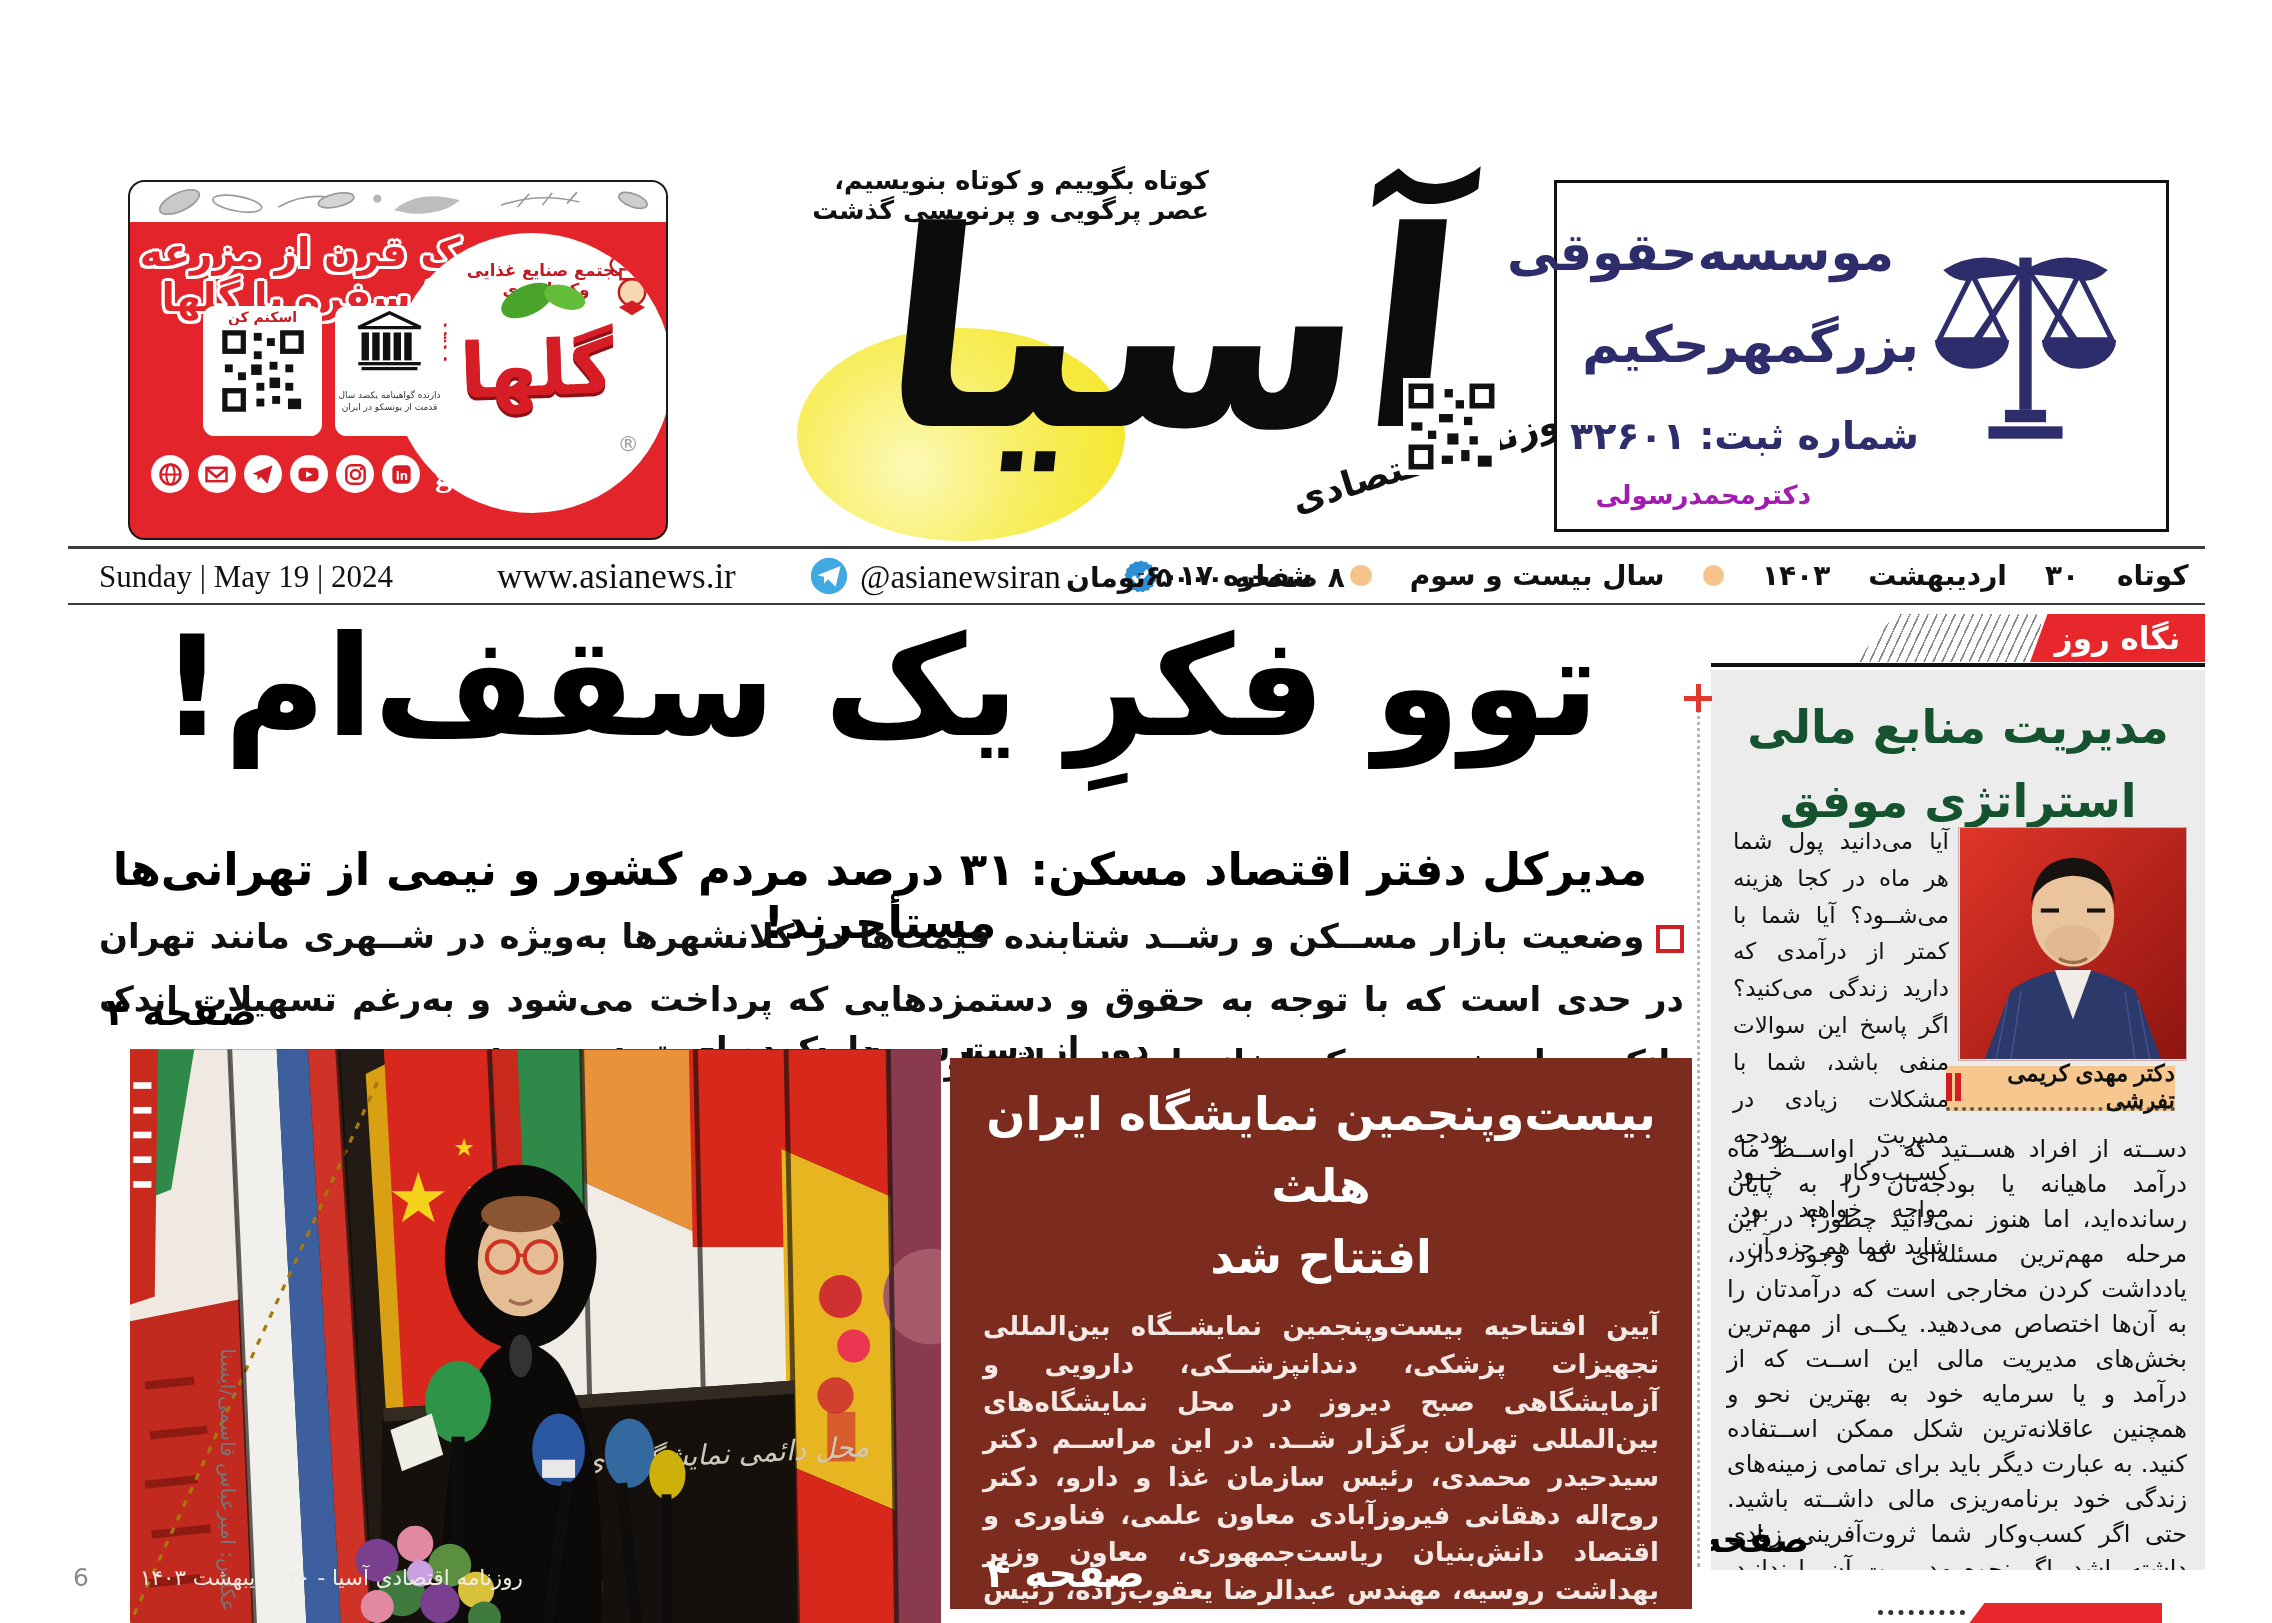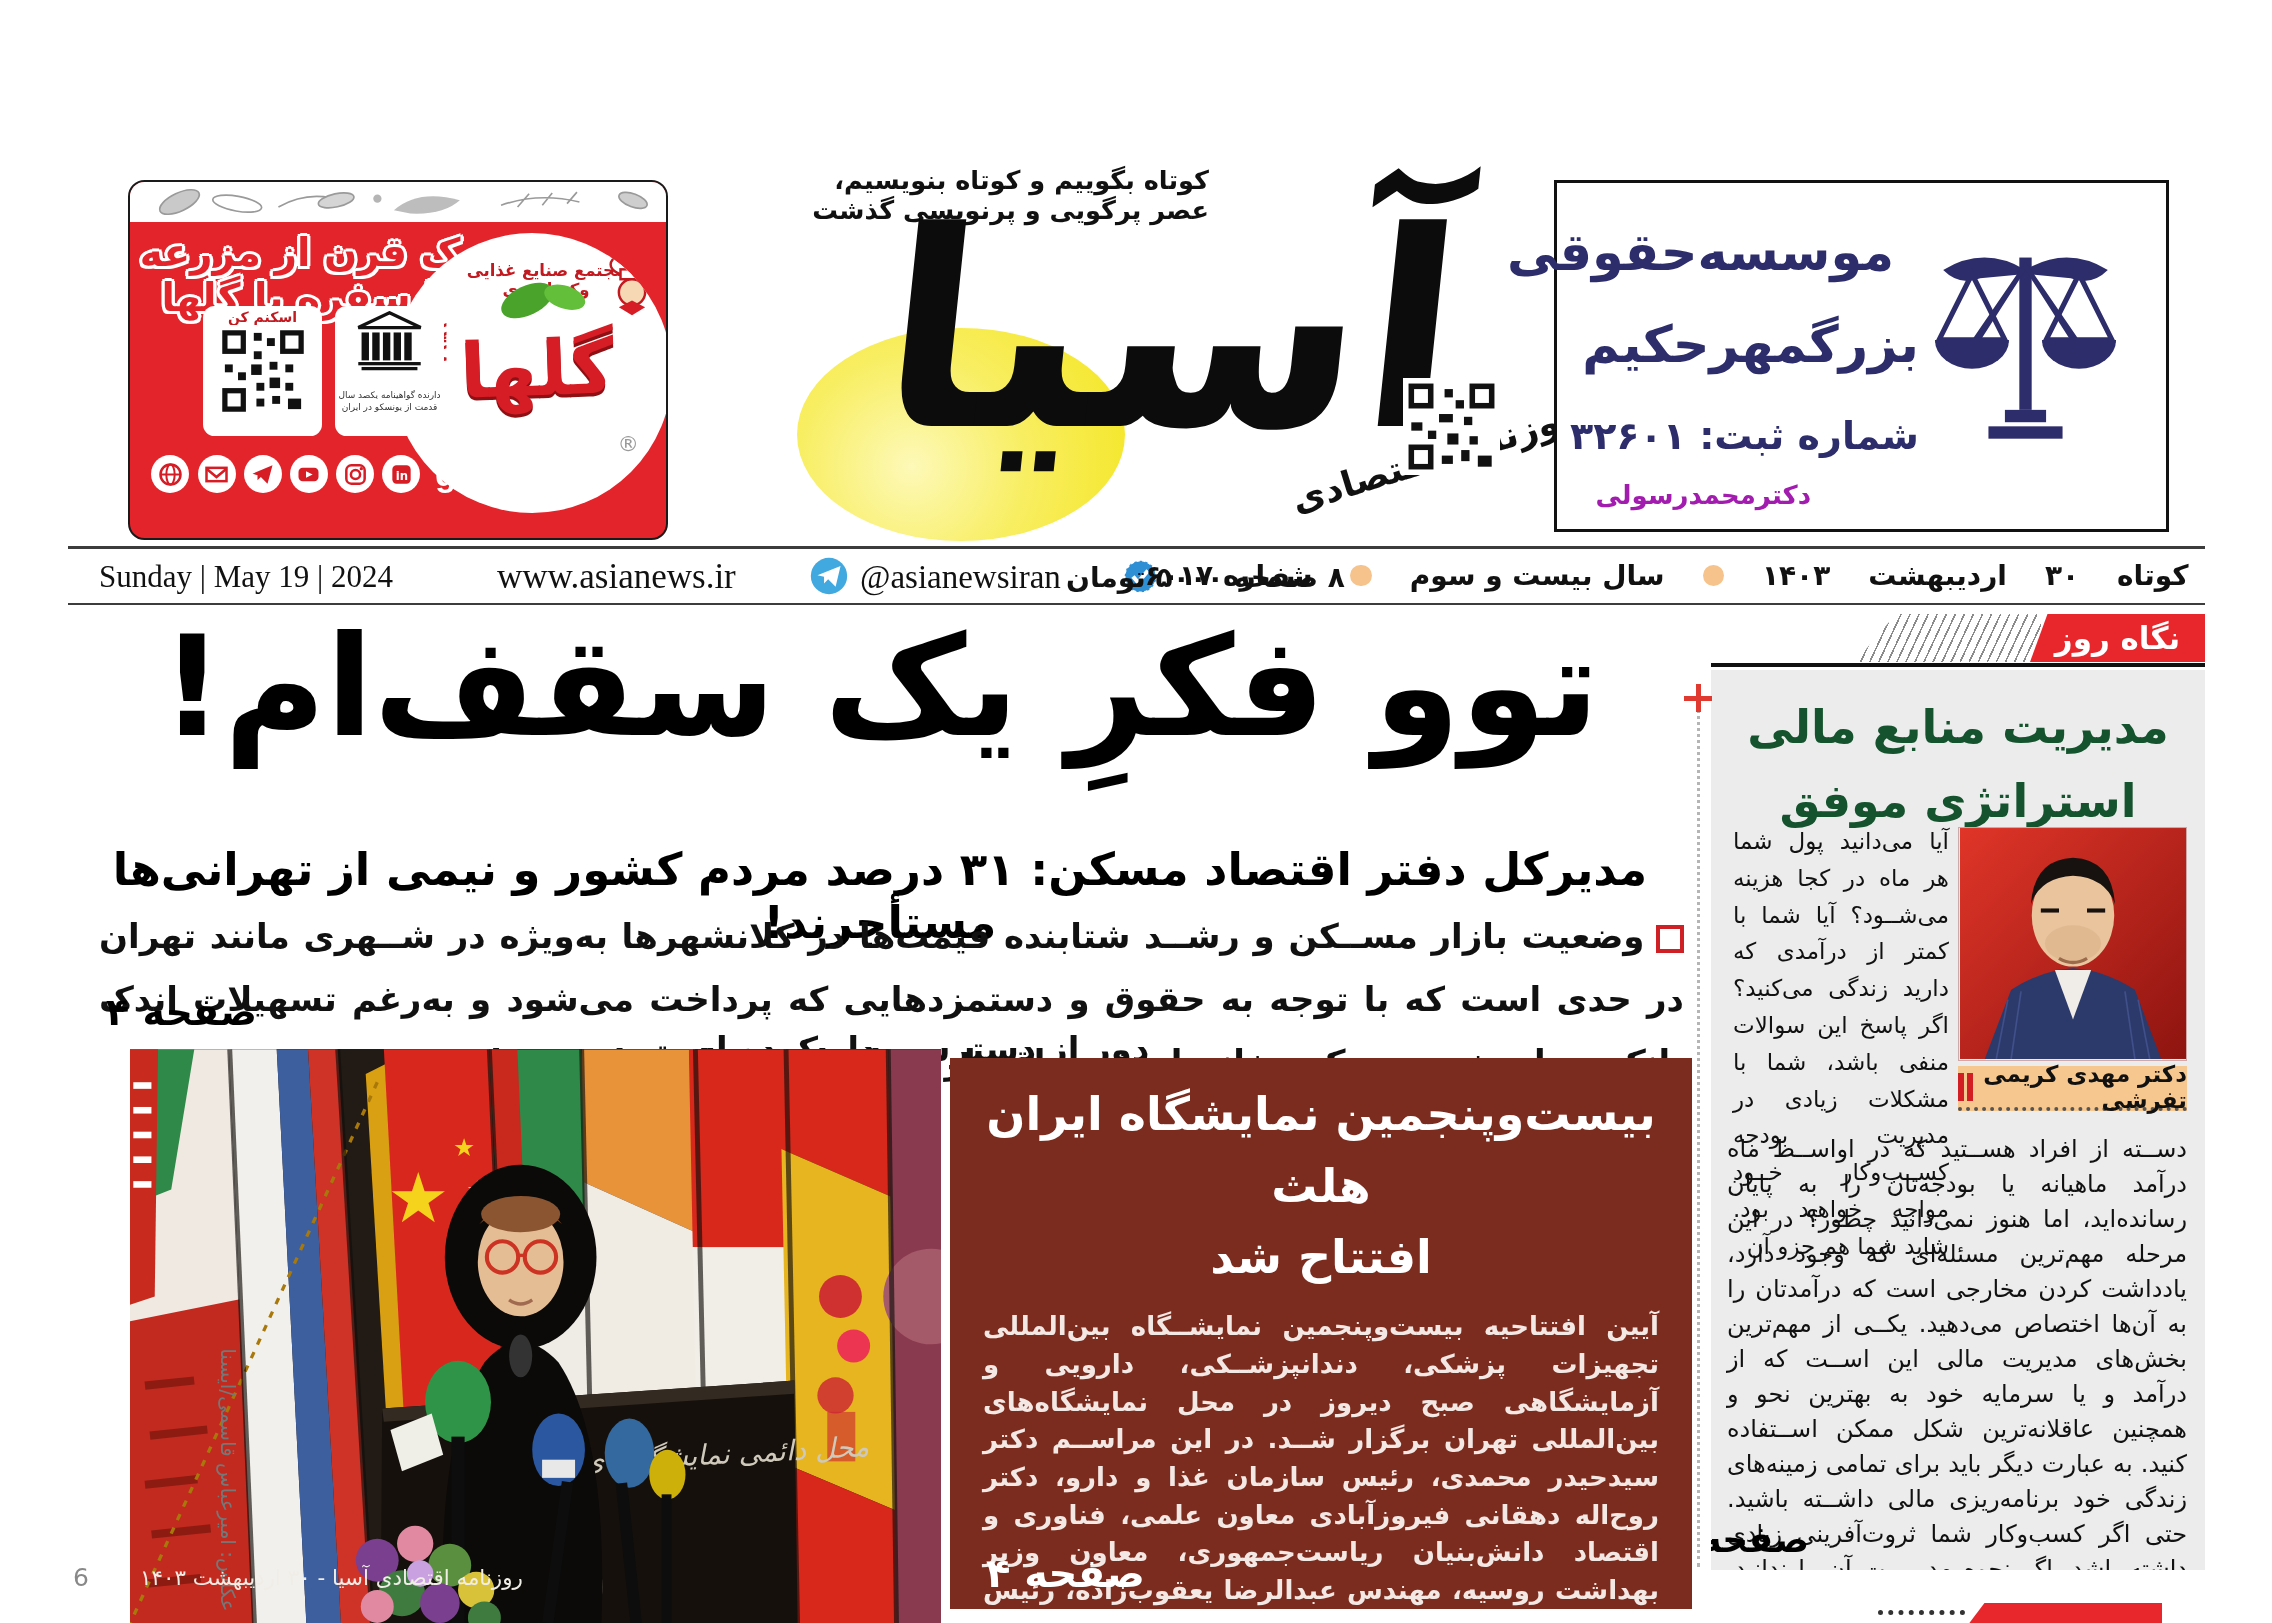--- a/index.html
+++ b/index.html
@@ -28,21 +28,21 @@
   .golha-qr{position:absolute;left:73px;top:124px;width:119px;height:130px;background:#fff;
         border-radius:11.5px;text-align:center;}
   .golha-qr .qlabel{font-size:14px;font-weight:bold;color:#c21a20;margin-top:3.3px;}
   .golha-unesco{position:absolute;left:205px;top:124px;width:109px;height:130px;background:#fff;
         border-radius:11.5px;text-align:center;padding-top:5px;box-sizing:border-box;}
   .golha-unesco .ucap{font-size:9px;color:#333;line-height:1.35;margin-top:14px;}
   .golha-social{position:absolute;left:21.4px;top:272px;display:flex;align-items:center;gap:8.2px;}
   .soc{width:38px;height:38px;border-radius:50%;background:#fff;display:flex;
        align-items:center;justify-content:center;}
   .golha-handle{color:#fff;font-weight:bold;font-size:35px;letter-spacing:3.3px;margin-left:6.6px;
-       font-family:Liberation Sans, sans-serif;}
+       font-family:Liberation Serif, serif;}
 
   
   .mast-tagline{left:797px;top:165px;width:412px;text-align:right;font-size:25.6px;font-weight:bold;color:#111;}
   .mast-sun{left:797px;top:328px;width:328px;height:213px;border-radius:50%;
        background:radial-gradient(circle at 35% 65%, #fdf9b8 0%, #f8ee62 45%, #f4e51c 100%);}
   .mast-logo{left:808px;top:169px;width:726px;text-align:center;font-size:272px;font-weight:900;
        color:#0c0c0c;transform:skewX(-6deg);line-height:1.2;}
   .mast-sub{left:1286px;top:437px;font-size:36px;font-weight:bold;color:#111;
        transform:rotate(-17deg);}
 
@@ -97,23 +97,23 @@
         clip-path:polygon(22% 0,100% 0,100% 100%,0 100%);opacity:.85;}
   .negahrooz{left:2030px;top:614px;width:175px;height:48px;background:#e8272c;color:#fff;
         display:flex;align-items:center;justify-content:center;font-size:31px;font-weight:bold;
         clip-path:polygon(10% 0,100% 0,100% 100%,0 100%);}
   .col-line{left:1711px;top:663px;width:494px;height:4.1px;background:#111;}
   .graybox{left:1711px;top:670px;width:494px;height:900px;background:#ececec;box-sizing:border-box;
         padding:21.4px 15px;overflow:hidden;}
   .graybox .gtitle{text-align:center;font-size:46px;font-weight:900;color:#14532d;line-height:1.6;}
   .gman{position:absolute;right:18px;top:157px;width:229px;height:234px;border:1.6px solid #caa;
         box-sizing:border-box;}
-  .gcap{position:absolute;right:18px;top:396px;width:229px;height:45px;background:#f6c890;
+  .gcap{position:absolute;right:30px;top:396px;width:229px;height:45px;background:#f6c890;
         display:flex;align-items:center;justify-content:center;gap:6.6px;
-        border-bottom:4.1px dotted #555;box-sizing:border-box;}
+        border-bottom:4.1px dotted #555;box-sizing:border-box;font-family:Liberation Serif, serif;}
   .gcap .bars{display:flex;gap:3.3px;margin-right:1.6px;}
   .gcap .bars i{display:block;width:5.8px;height:28px;background:#d21d22;}
   .gcap span{font-size:23px;font-weight:900;color:#111;}
   .gside{position:absolute;right:256px;top:153px;width:216px;font-size:23px;line-height:1.6;
         color:#111;text-align:justify;}
   .gfull{position:absolute;right:18px;top:462px;width:460px;font-size:24px;line-height:1.46;
         color:#111;text-align:justify;}
   .pageref3{position:absolute;right:396px;top:849px;font-size:36px;font-weight:900;color:#000;}
   .vsep{left:1697px;top:703px;height:864px;width:0;border-left:3.3px dotted #b5b5b5;}
   .redplus{left:1684px;top:684px;width:28px;height:28px;}

